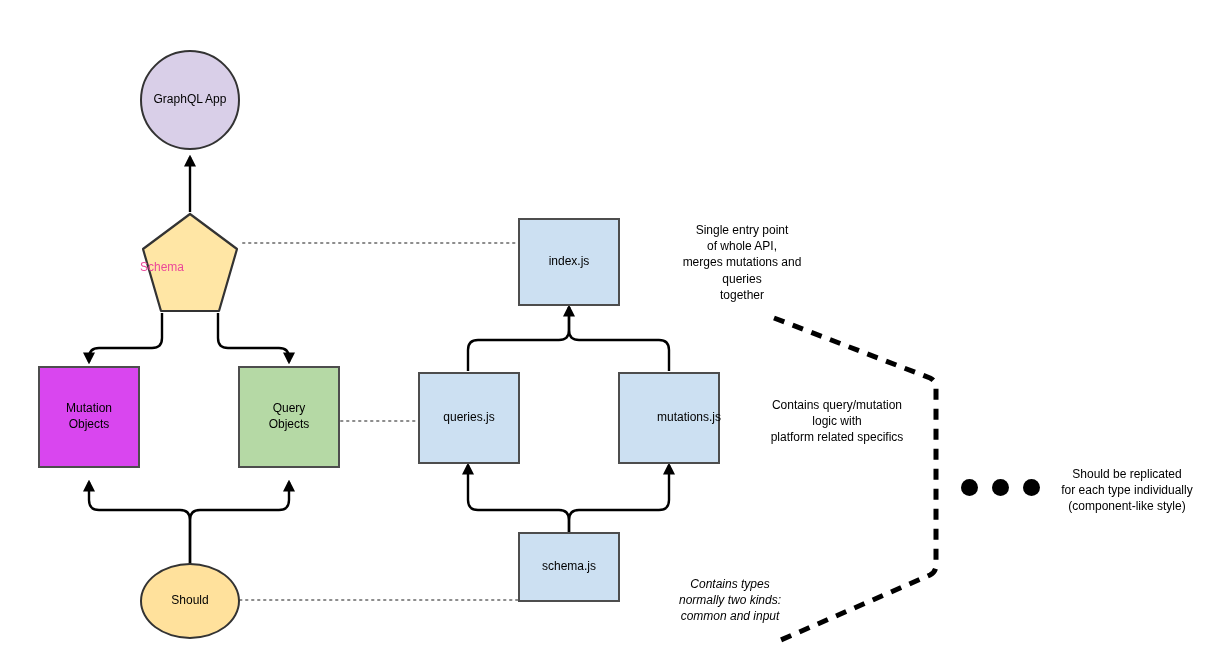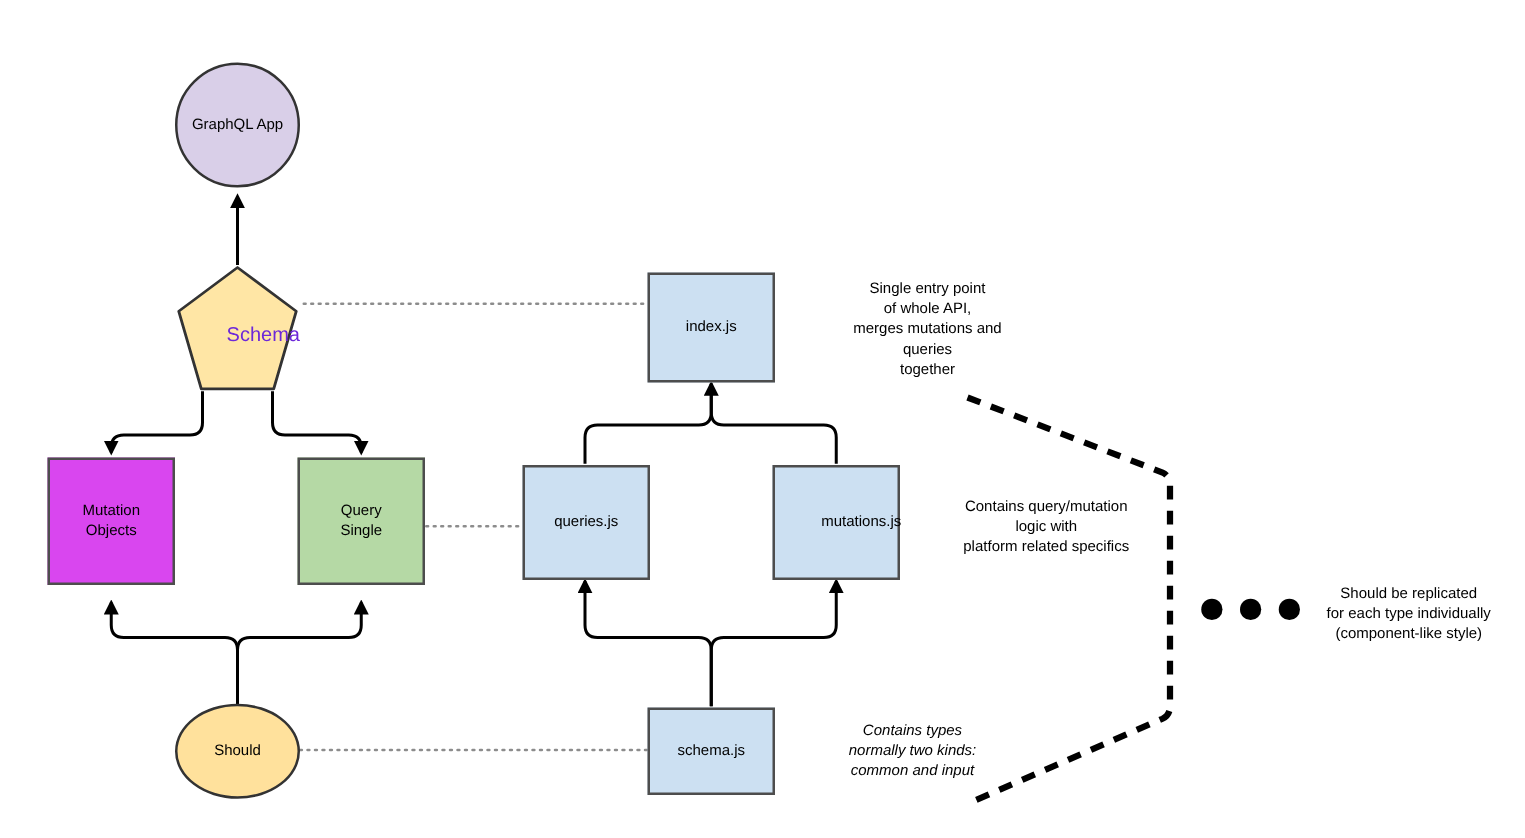--- a/index.html
+++ b/index.html
@@ -70,23 +70,23 @@
     border-radius: 50%;
     background: #000000;
   }
   .pentagon-wrap {
     position: absolute;
   }
   .pentagon-label {
     position: absolute;
     left: 0;
     width: 100%;
-    text-align: right;
-    font-size: 16px;
-    color: #6d28d9;
+    text-align: left;
+    font-size: 12px;
+    color: #ec4899;
   }
 </style>
 </head>
 <body>
 
 <div id="canvas">
 
   <svg id="edges" viewBox="0 0 1220 670" xmlns="http://www.w3.org/2000/svg">
     <defs>
       <marker id="arrow" viewBox="0 0 10 10" refX="8" refY="5" markerWidth="5" markerHeight="5" orient="auto-start-reverse">
@@ -152,21 +152,21 @@
 
   <div class="node rect" style="left:38px; top:366px; width:102px; height:102px;
               background:#d946ef; border-color:#4d4d4d;">
     <span class="label">Mutation
 Objects</span>
   </div>
 
   <div class="node rect" style="left:238px; top:366px; width:102px; height:102px;
               background:#b5d9a5; border-color:#4d4d4d;">
     <span class="label">Query
-Single</span>
+Objects</span>
   </div>
 
   <div class="node circle" style="left:140px; top:563px; width:100px; height:76px;
               background:#ffe19c; border-color:#333333;">
     <span class="label">Should</span>
   </div>
 
   <div class="node rect" style="left:518px; top:218px; width:102px; height:88px;
               background:#cce0f2; border-color:#4d4d4d;">
     <span class="label">index.js</span>
@@ -175,21 +175,21 @@
   <div class="node rect" style="left:418px; top:372px; width:102px; height:92px;
               background:#cce0f2; border-color:#4d4d4d;">
     <span class="label">queries.js</span>
   </div>
 
   <div class="node rect" style="left:618px; top:372px; width:102px; height:92px;
               background:#cce0f2; border-color:#4d4d4d;padding-left:40px;">
     <span class="label">mutations.js</span>
   </div>
 
-  <div class="node rect" style="left:518px; top:566px; width:102px; height:70px;
+  <div class="node rect" style="left:518px; top:532px; width:102px; height:70px;
               background:#cce0f2; border-color:#4d4d4d;">
     <span class="label">schema.js</span>
   </div>
 
 
   <div class="note" style="left:730px; top:397px; width:214px;">Contains query/mutation
 logic with
 platform related specifics</div>
 
   <div class="note" style="left:648px; top:222px; width:188px;">Single entry point

